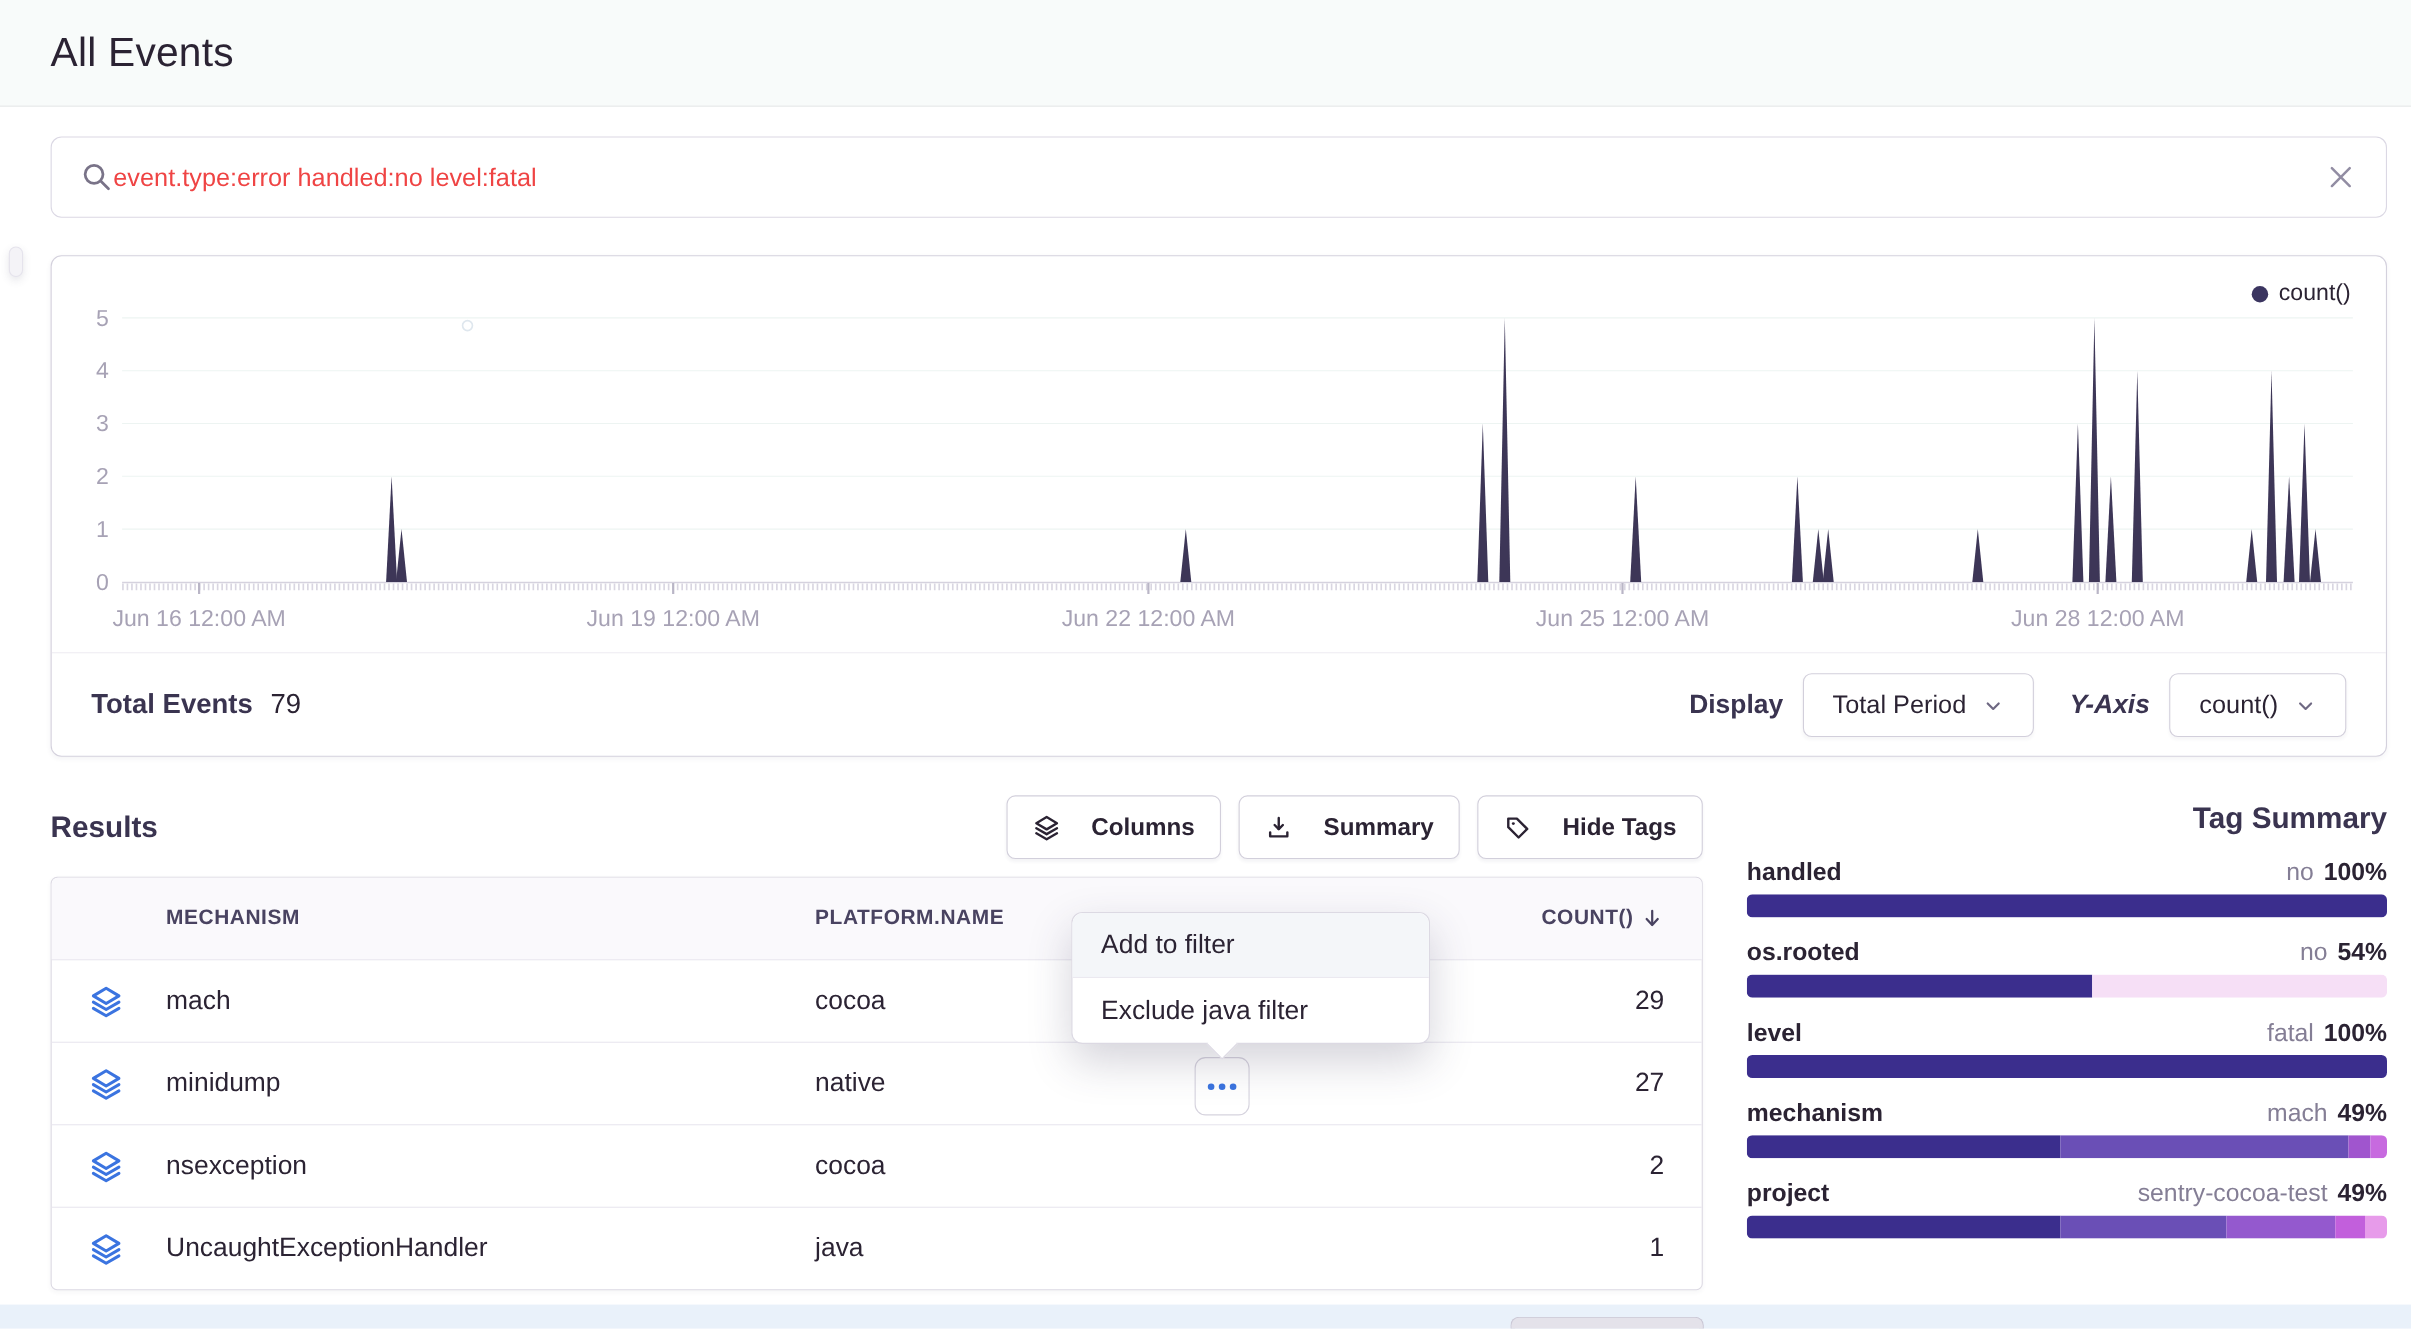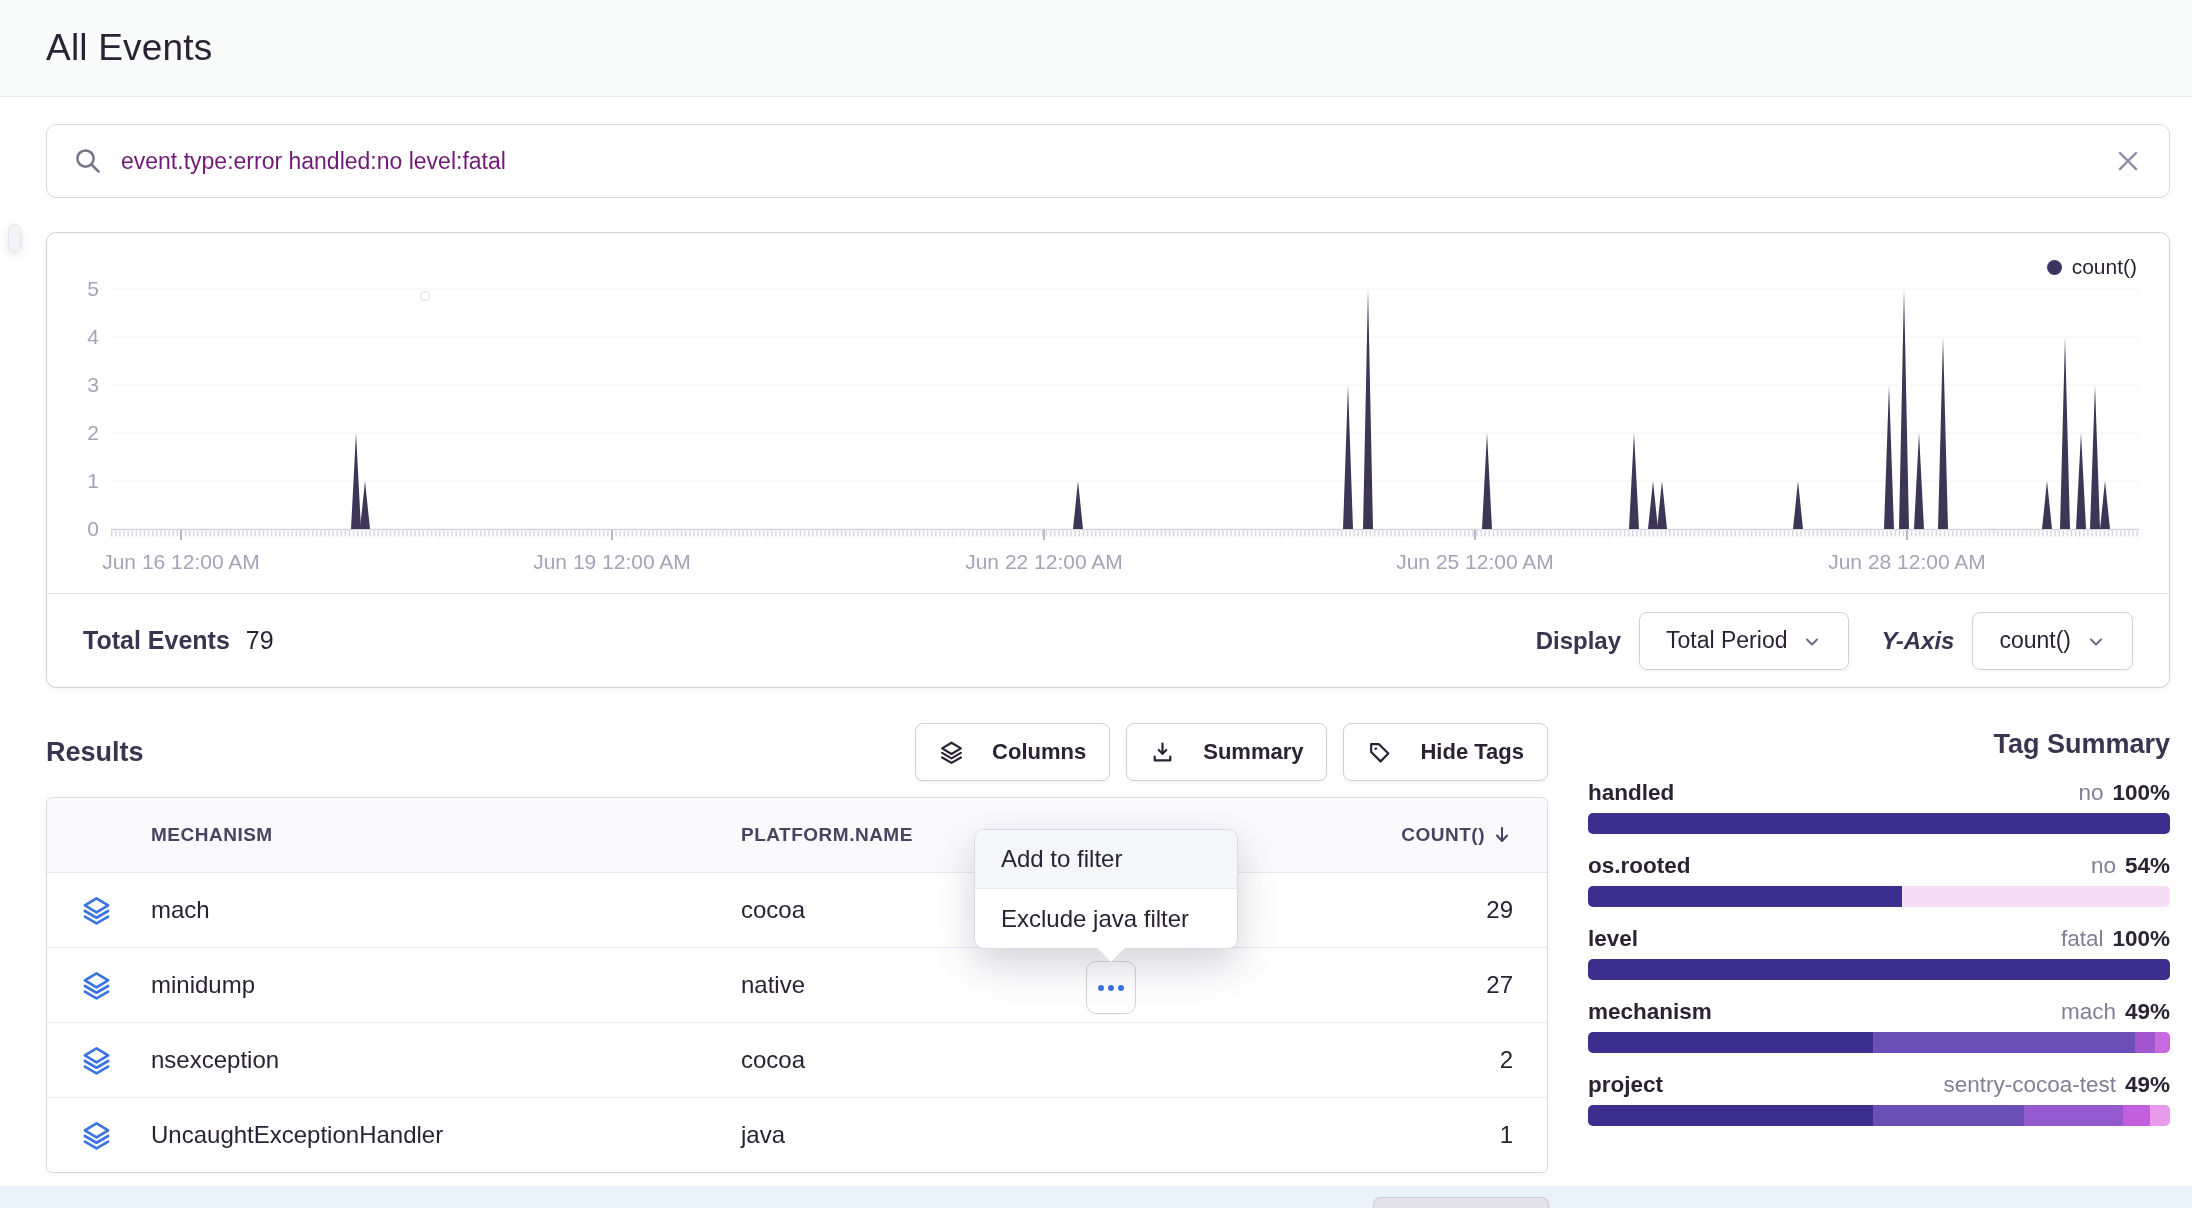--- a/index.html
+++ b/index.html
@@ -26,21 +26,21 @@
   }
 
   
   .search-bar {
     position:absolute; left:46px; top:124px; width:2124px; height:74px;
     background:#fff; border:1px solid #dbd8e4; border-radius:10px;
     display:flex; align-items:center; padding:0 26px;
   }
   .search-bar .magnifier { width:30px; height:30px; color:#797388; flex:none; }
   .search-query {
-    margin-left:18px; font-size:23px; color:#701a75; flex:1;
+    font-size:23px; color:#ef4444; flex:1;
     border:none; outline:none; background:transparent;
     font-family:inherit;
   }
   .clear-x { width:30px; height:30px; color:#928da3; flex:none; cursor:pointer; }
 
   
   .chart-panel {
     position:absolute; left:46px; top:232px; width:2124px; height:456px;
     background:#fff; border:1px solid #d4d1dd; border-radius:10px;
     box-shadow:0 2px 5px rgba(48,40,72,.05);
@@ -102,21 +102,21 @@
   .th-count svg { width:22px; height:22px; color:#494361; }
   .trow {
     height:75px; display:grid; grid-template-columns:70px 590px 1fr 230px;
     align-items:center; padding:0 34px; border-top:1px solid #e9e7ef; font-size:24px;
   }
   .cell-count { text-align:right; }
   .stack-icon-blue svg { width:31px; height:31px; color:#3b74e0; }
 
   
   .popup {
-    position:absolute; left:974px; top:829px; width:264px; background:#fff;
+    position:absolute; left:974px; top:829px; width:326px; background:#fff;
     border:1px solid #dcd9e3; border-radius:10px;
     box-shadow:0 16px 40px rgba(60,54,88,.22); z-index:6;
   }
   .popup-item {
     height:59px; display:flex; align-items:center; padding:0 26px;
     font-size:24px; color:#2b2333; cursor:pointer;
   }
   .popup-item.first { background:#f4f6f9; border-radius:10px 10px 0 0; border-bottom:1px solid #e9e7ef; }
   .popup-item.last { border-radius:0 0 10px 10px; }
   .popup-caret {

